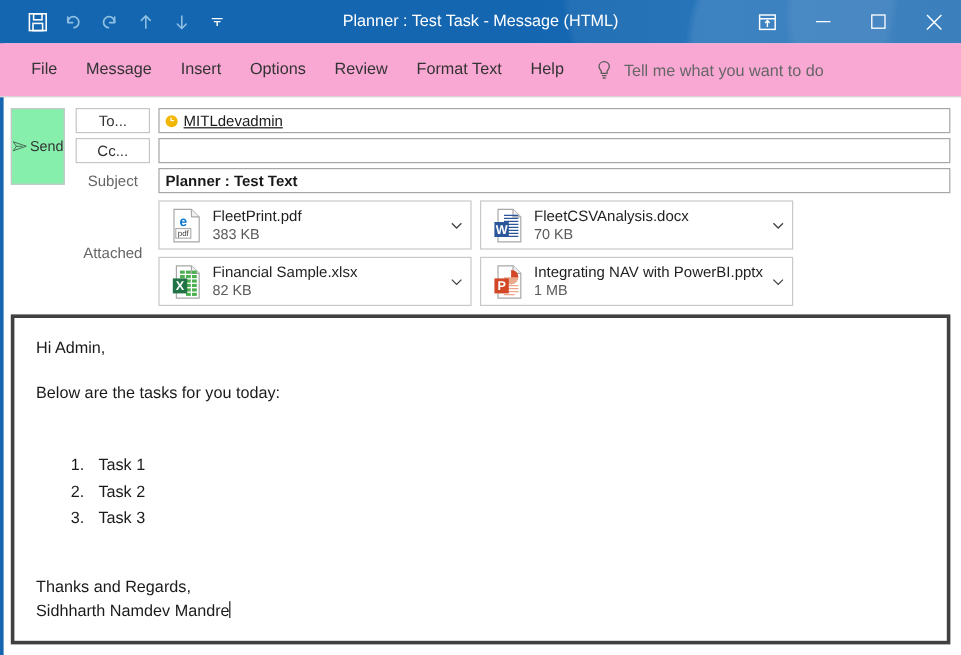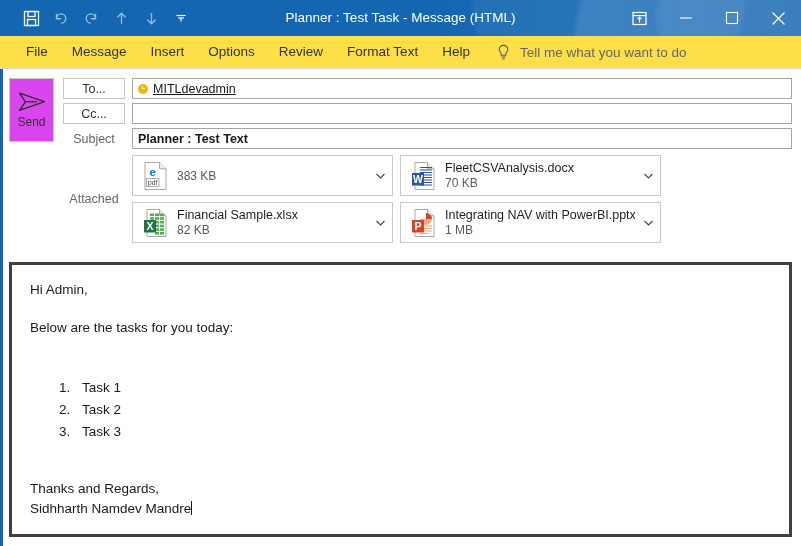--- a/index.html
+++ b/index.html
@@ -97,22 +97,22 @@
     justify-content: center;
     color: #ffffff;
   }
   .wc-btn.ribbon-opt { width: 48px; }
   .wc-btn.close { width: 46px; }
   .wc-btn svg { display: block; }
 
   
   .menubar {
     position: relative;
-    height: 33px;
-    background: #fde047;
+    height: 45px;
+    background: #f9a8d4;
     border-bottom: 1px solid #d7d7d7;
     display: flex;
     align-items: center;
     padding-left: 14px;
     box-sizing: border-box;
   }
   .menu-item {
     font-size: 13.5px;
     color: #333333;
     padding: 0 12px;
@@ -147,23 +147,23 @@
 
   .send-col {
     width: 45px;
     flex: 0 0 45px;
     padding-top: 0px;
   }
   .send-btn {
     width: 45px;
     height: 64px;
     border: 1px solid #c6c6c6;
-    background: #d946ef;
-    display: flex;
-    flex-direction: column;
+    background: #86efac;
+    display: flex;
+    flex-direction: row;
     align-items: center;
     justify-content: center;
     gap: 2px;
     box-sizing: border-box;
   }
   .send-btn .send-label {
     font-size: 12px;
     color: #333;
   }
 
@@ -517,20 +517,21 @@
                 <svg width="25" height="30" viewBox="0 0 25 30" fill="none">
                   <path d="M2 1.5 L16.5 1.5 L23 7.8 L23 28.5 L2 28.5 Z" fill="#ffffff" stroke="#a8a8a8" stroke-width="1"></path>
                   <path d="M16.5 1.5 L16.5 7.8 L23 7.8" fill="#f0f0f0" stroke="#a8a8a8" stroke-width="1"></path>
                   <rect x="3.5" y="6" width="12.5" height="10.5" fill="#ffffff"></rect>
                   <text x="9.7" y="15" font-family="Liberation Sans, sans-serif" font-size="11.5" font-weight="bold" fill="#0b78d0" text-anchor="middle">e</text>
                   <rect x="3.5" y="17.5" width="12.5" height="8" fill="#ffffff" stroke="#a8a8a8" stroke-width="0.9"></rect>
                   <text x="9.7" y="24" font-family="Liberation Sans, sans-serif" font-size="6.6" fill="#3b3b3b" text-anchor="middle">pdf</text>
                 </svg>
               </span>
               <span class="att-meta">
+                <span class="att-name">FleetPrint.pdf</span>
                 <span class="att-size">383 KB</span>
               </span>
               <span class="att-caret">
                 <svg width="9" height="6" viewBox="0 0 9 6">
                     <path d="M0.5 1 L4.5 5 L8.5 1" stroke="#444" stroke-width="1.1" fill="none"></path>
                   </svg>
               </span>
             </div>
 
             <div class="attach-card">

